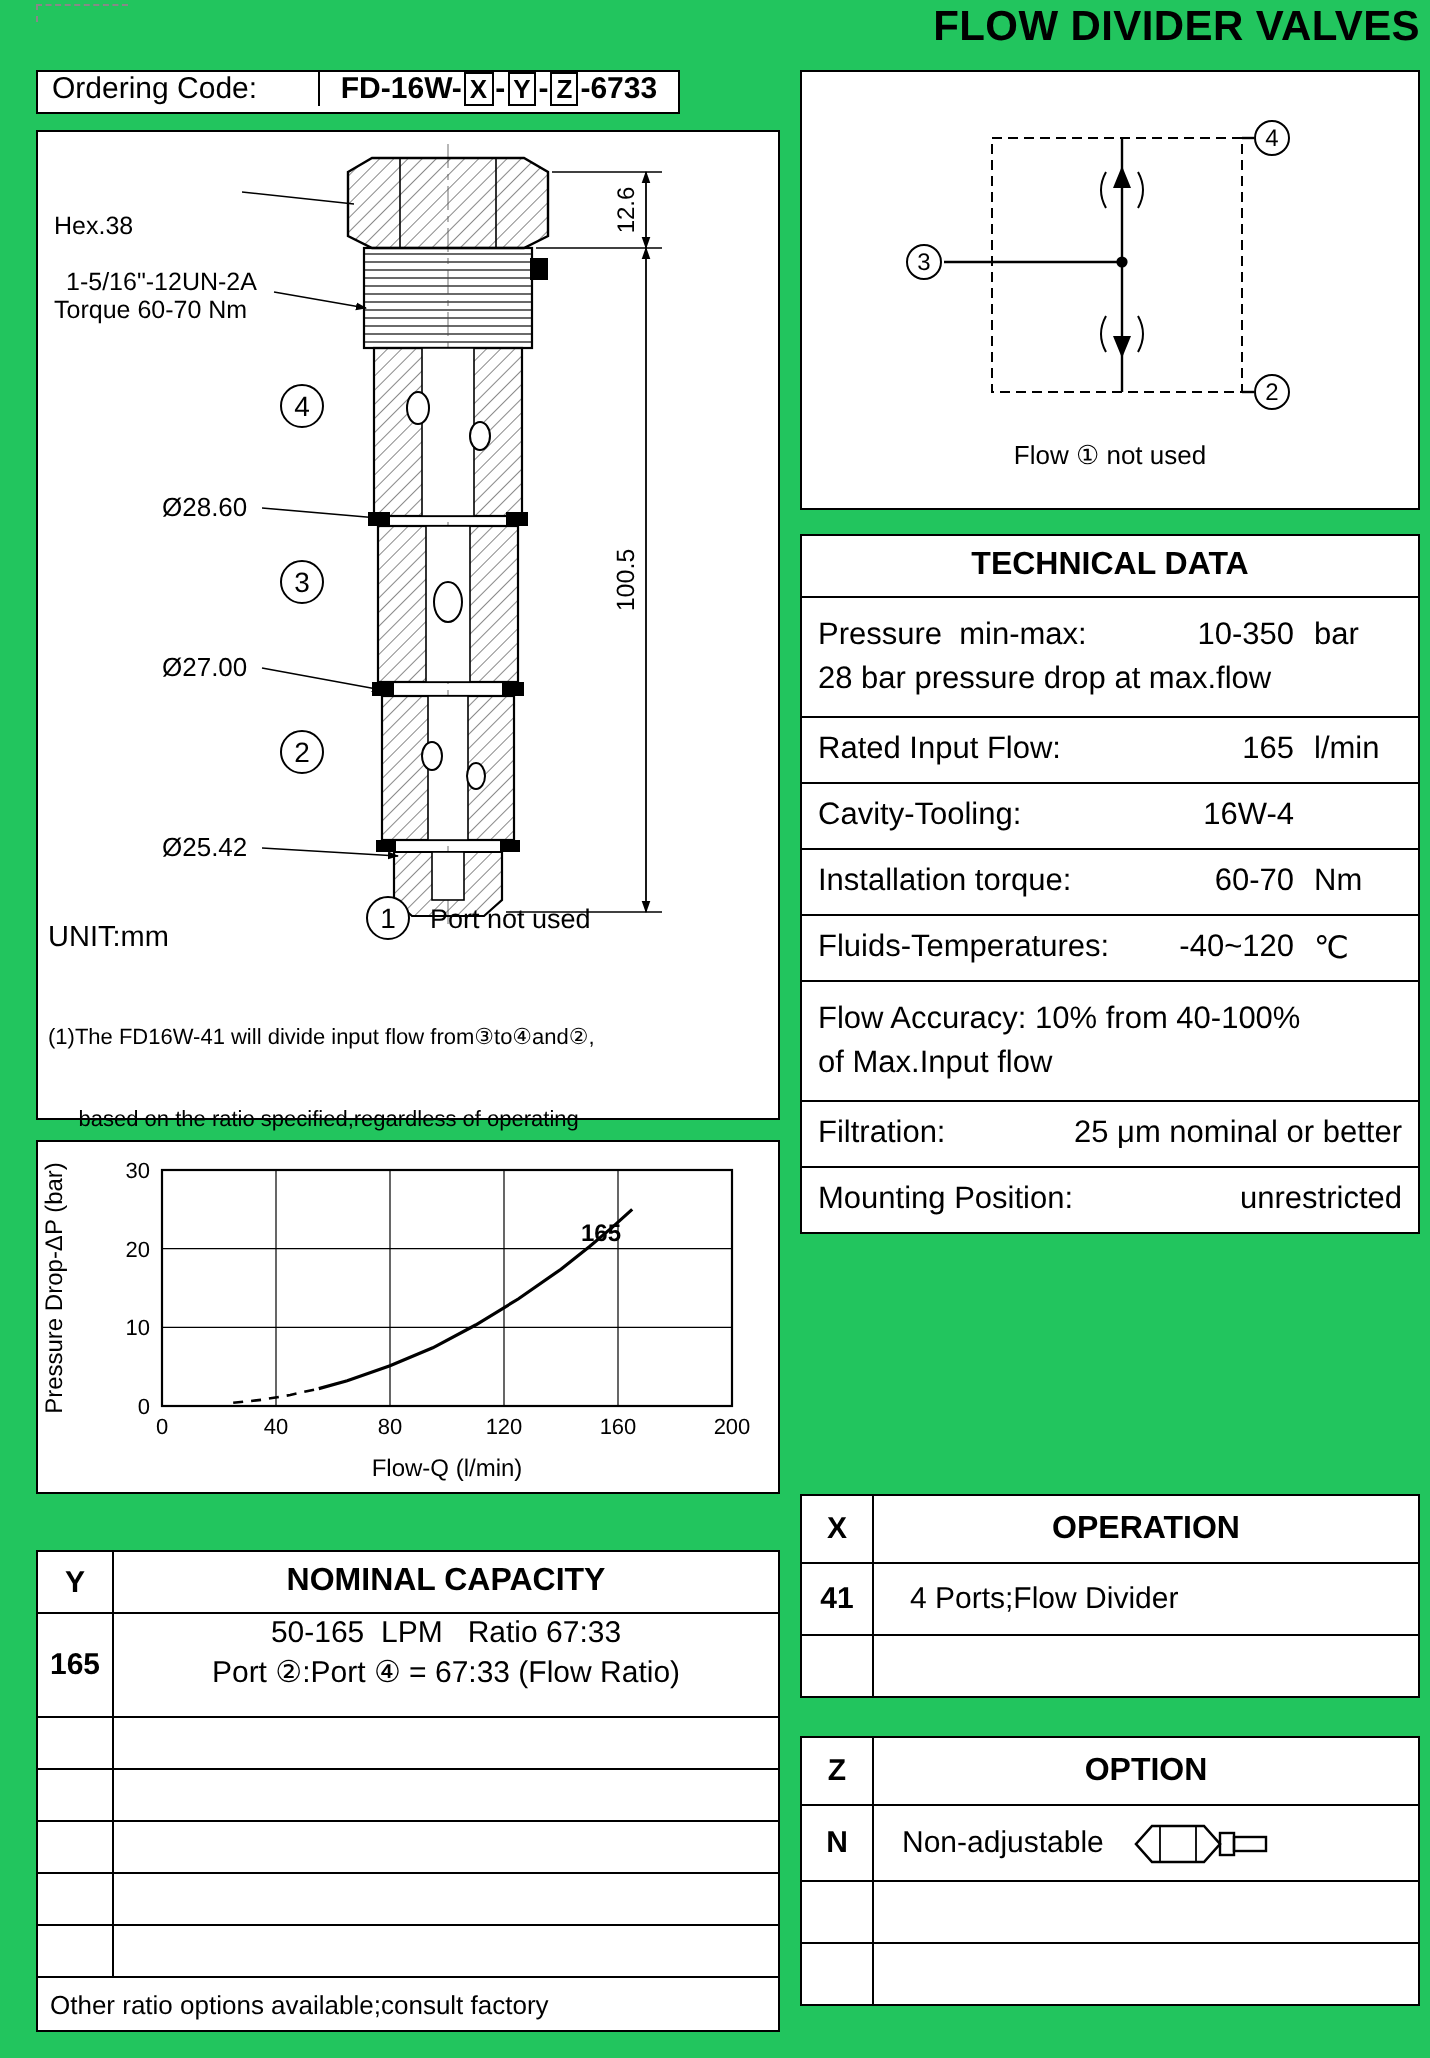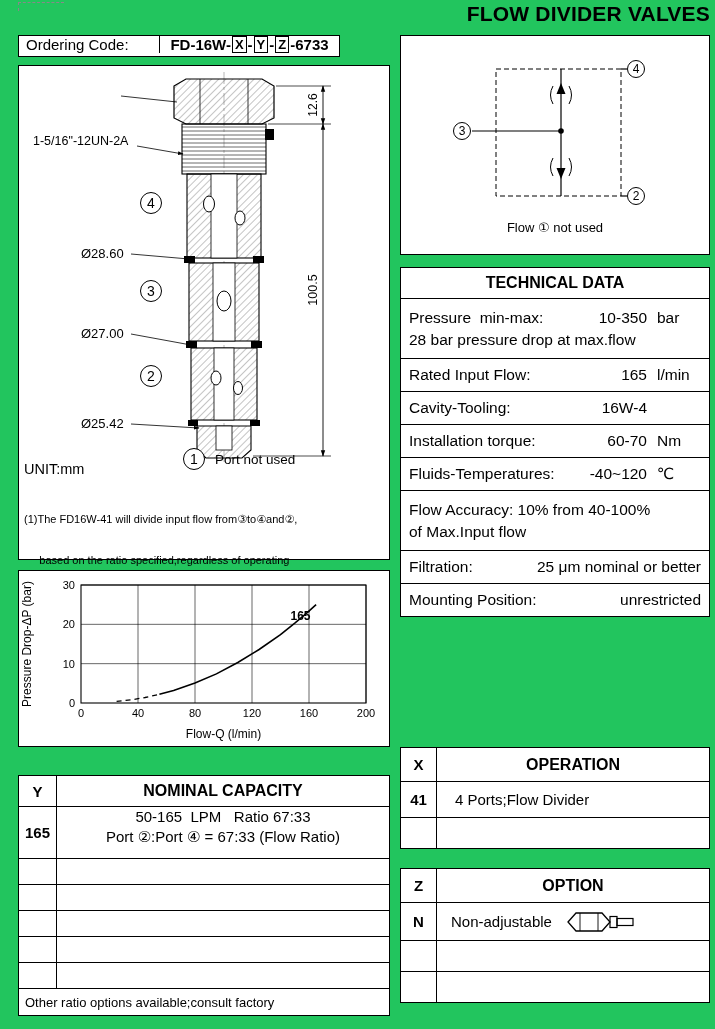--- a/index.html
+++ b/index.html
@@ -139,20 +139,24 @@
       <line x1="112" y1="358" x2="180" y2="362" stroke="#000" stroke-width="0.8" marker-end="url(#arr)"></line>
       <line x1="257" y1="20" x2="312" y2="20" stroke="#000" stroke-width="0.7"></line>
       <line x1="249" y1="58" x2="312" y2="58" stroke="#000" stroke-width="0.7"></line>
       <line x1="234" y1="390" x2="312" y2="390" stroke="#000" stroke-width="0.7"></line>
       <line x1="304" y1="20" x2="304" y2="58" stroke="#000" stroke-width="0.9" marker-start="url(#arr)" marker-end="url(#arr)"></line>
       <line x1="304" y1="58" x2="304" y2="390" stroke="#000" stroke-width="0.9" marker-start="url(#arr)" marker-end="url(#arr)"></line>
       <text transform="translate(298 39) rotate(-90)" text-anchor="middle" font-size="12">12.6</text>
       <text transform="translate(298 224) rotate(-90)" text-anchor="middle" font-size="12.5">100.5</text>
     </svg>
 
+    <div class="dwg-label" style="left:8px;top:12px;">
+      <div>Hex.38</div>
+      <div>Torque 60-70 Nm</div>
+    </div>
     <div class="dwg-label" style="left:14px;top:68px;">1-5/16"-12UN-2A</div>
 
     <span class="circ circ22" style="left:121px;top:126px;">4</span>
     <div class="dwg-label dia" style="left:62px;top:181px;">Ø28.60</div>
     <span class="circ circ22" style="left:121px;top:214px;">3</span>
     <div class="dwg-label dia" style="left:62px;top:261px;">Ø27.00</div>
     <span class="circ circ22" style="left:121px;top:299px;">2</span>
     <div class="dwg-label dia" style="left:62px;top:351px;">Ø25.42</div>
     <span class="circ circ22" style="left:164px;top:382px;">1</span>
     <div class="dwg-label" style="left:196px;top:387px;font-size:13.5px;">Port not used</div>

